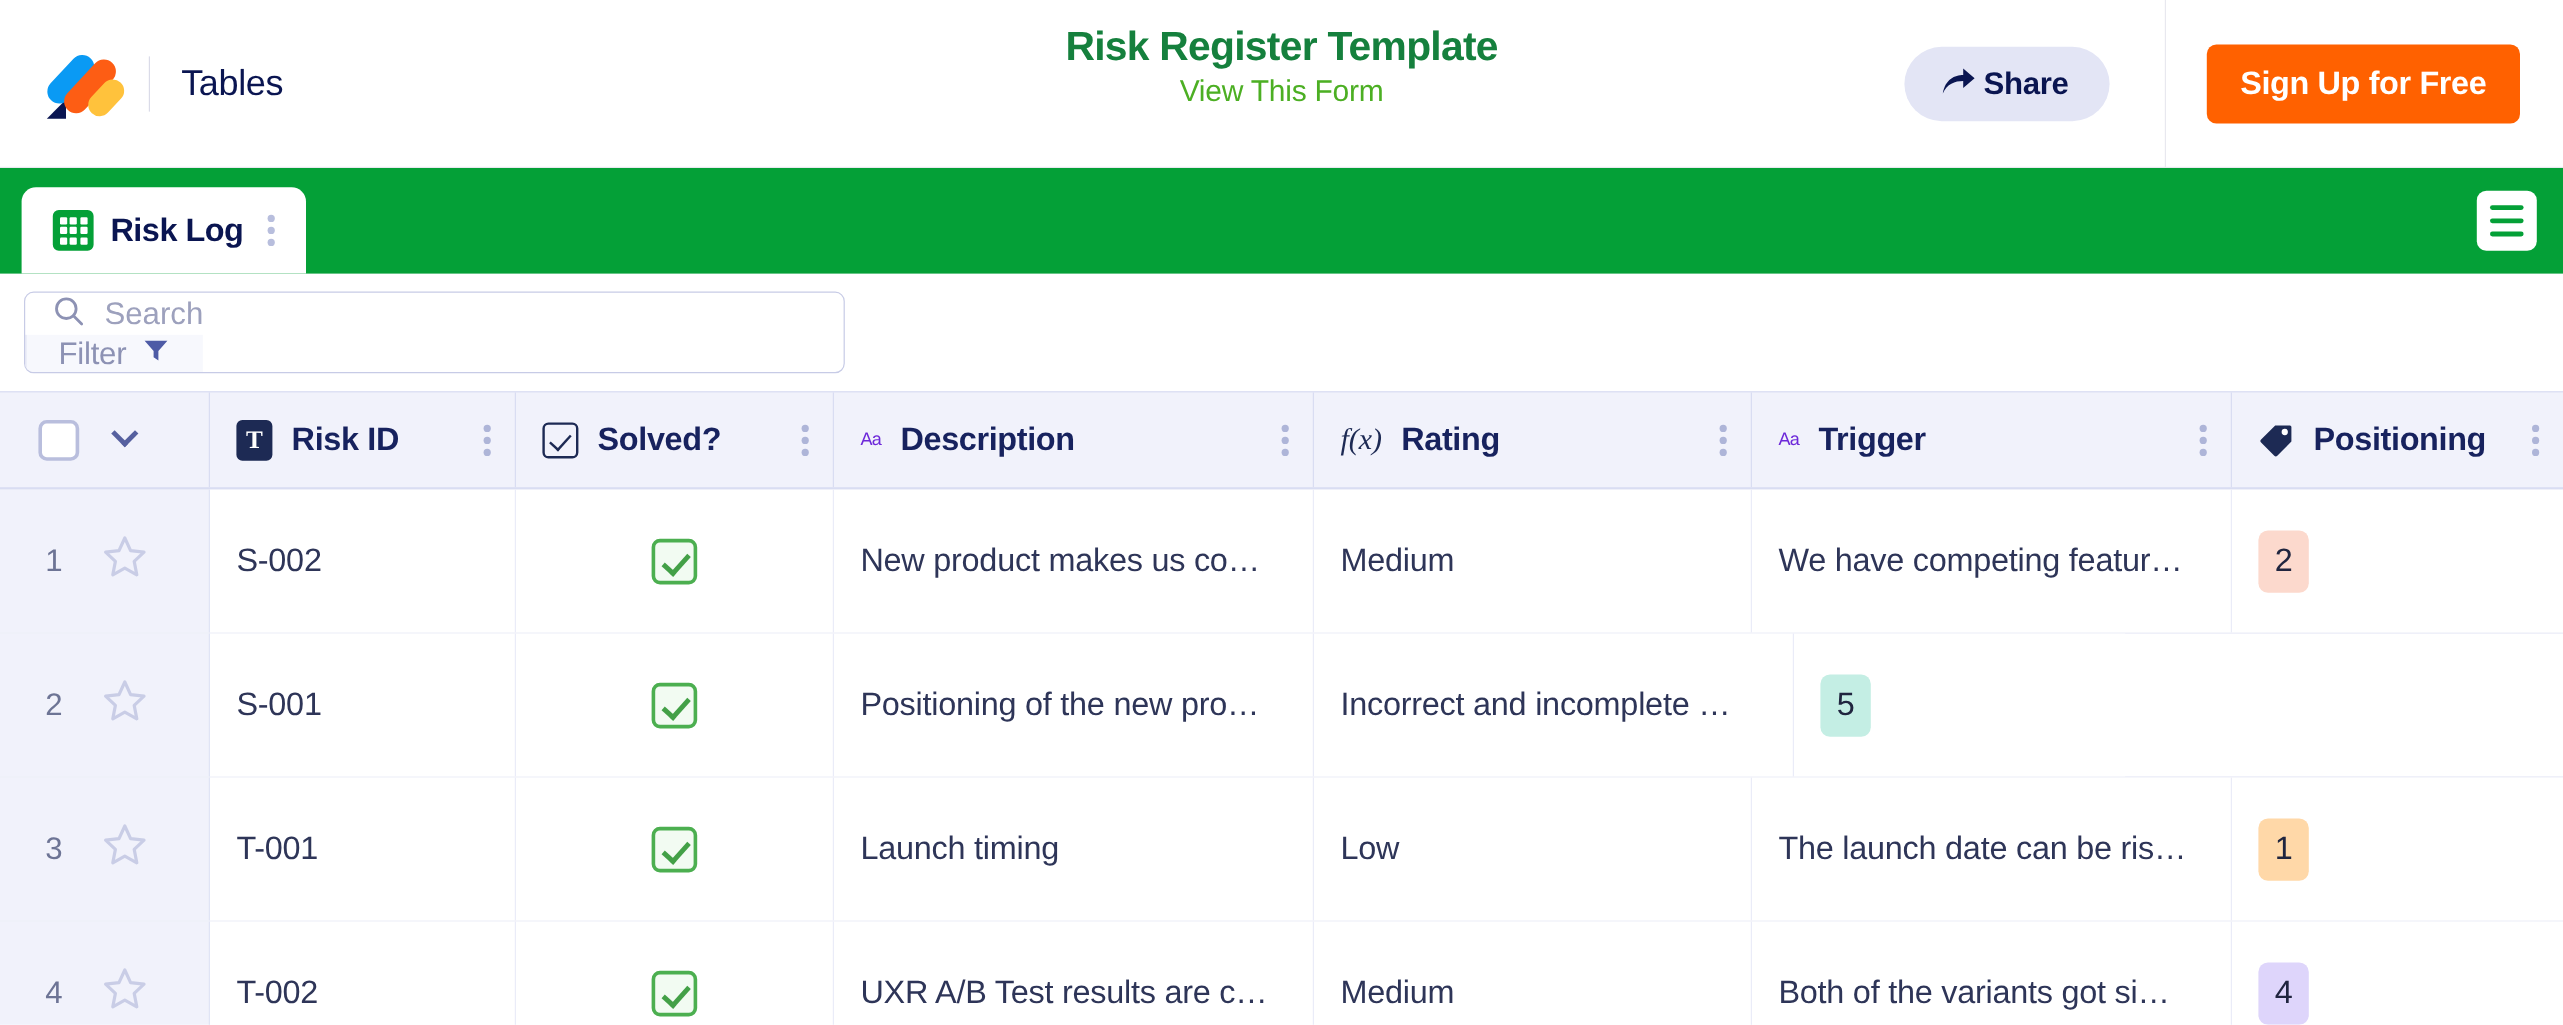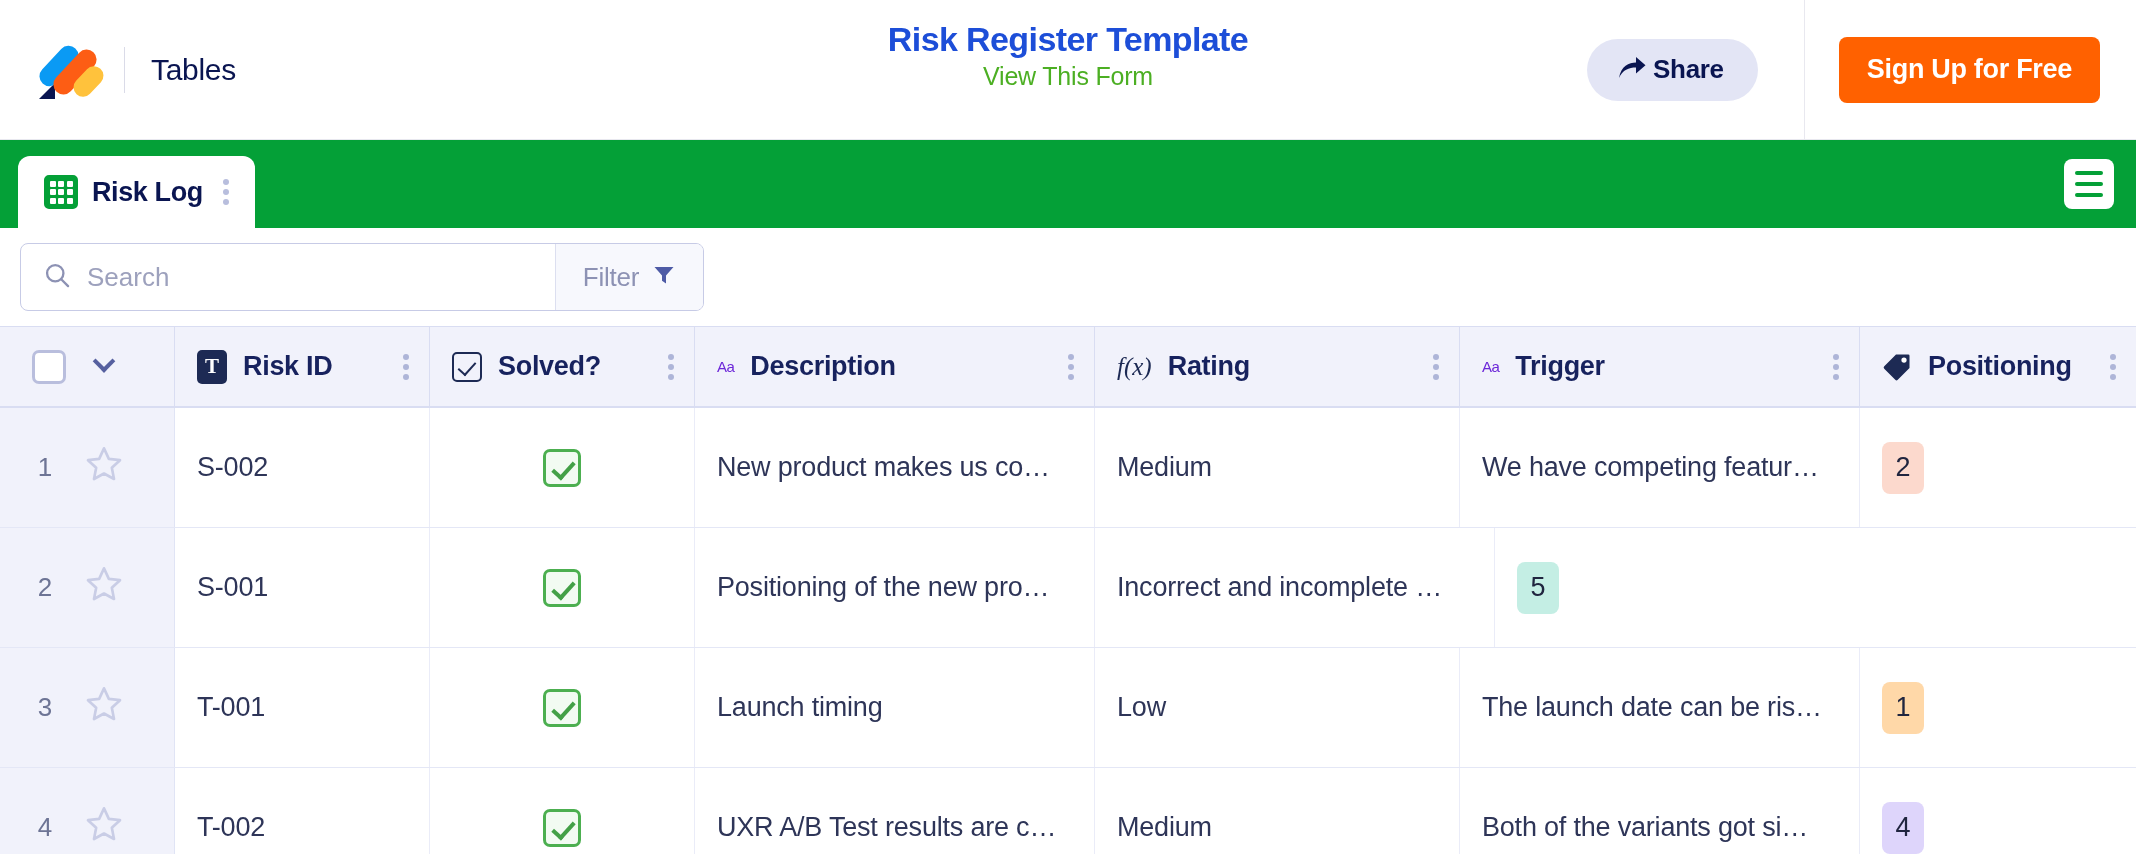--- a/index.html
+++ b/index.html
@@ -87,21 +87,21 @@
   .title-wrap {
     position: absolute;
     left: 0; right: 0;
     top: 18px;
     text-align: center;
     pointer-events: none;
   }
   .form-title {
     font-size: 34px;
     font-weight: 700;
-    color: #1d4ed8;
+    color: #15803d;
     letter-spacing: -0.6px;
     line-height: 1.24;
   }
   .form-sub {
     display: inline-block;
     margin-top: 2px;
     font-size: 25px;
     color: #4caf23;
     font-weight: 400;
     letter-spacing: -0.2px;
@@ -227,20 +227,21 @@
   }
   .searchbox {
     display: flex;
     align-items: stretch;
     border: 1px solid #c7cbe6;
     border-radius: 8px;
     height: 68px;
     width: 684px;
     overflow: hidden;
     background: #ffffff;
+    flex-direction: column;
   }
   .search-field {
     flex: 1;
     display: flex;
     align-items: center;
     gap: 16px;
     padding-left: 22px;
   }
   .search-input {
     border: none;

